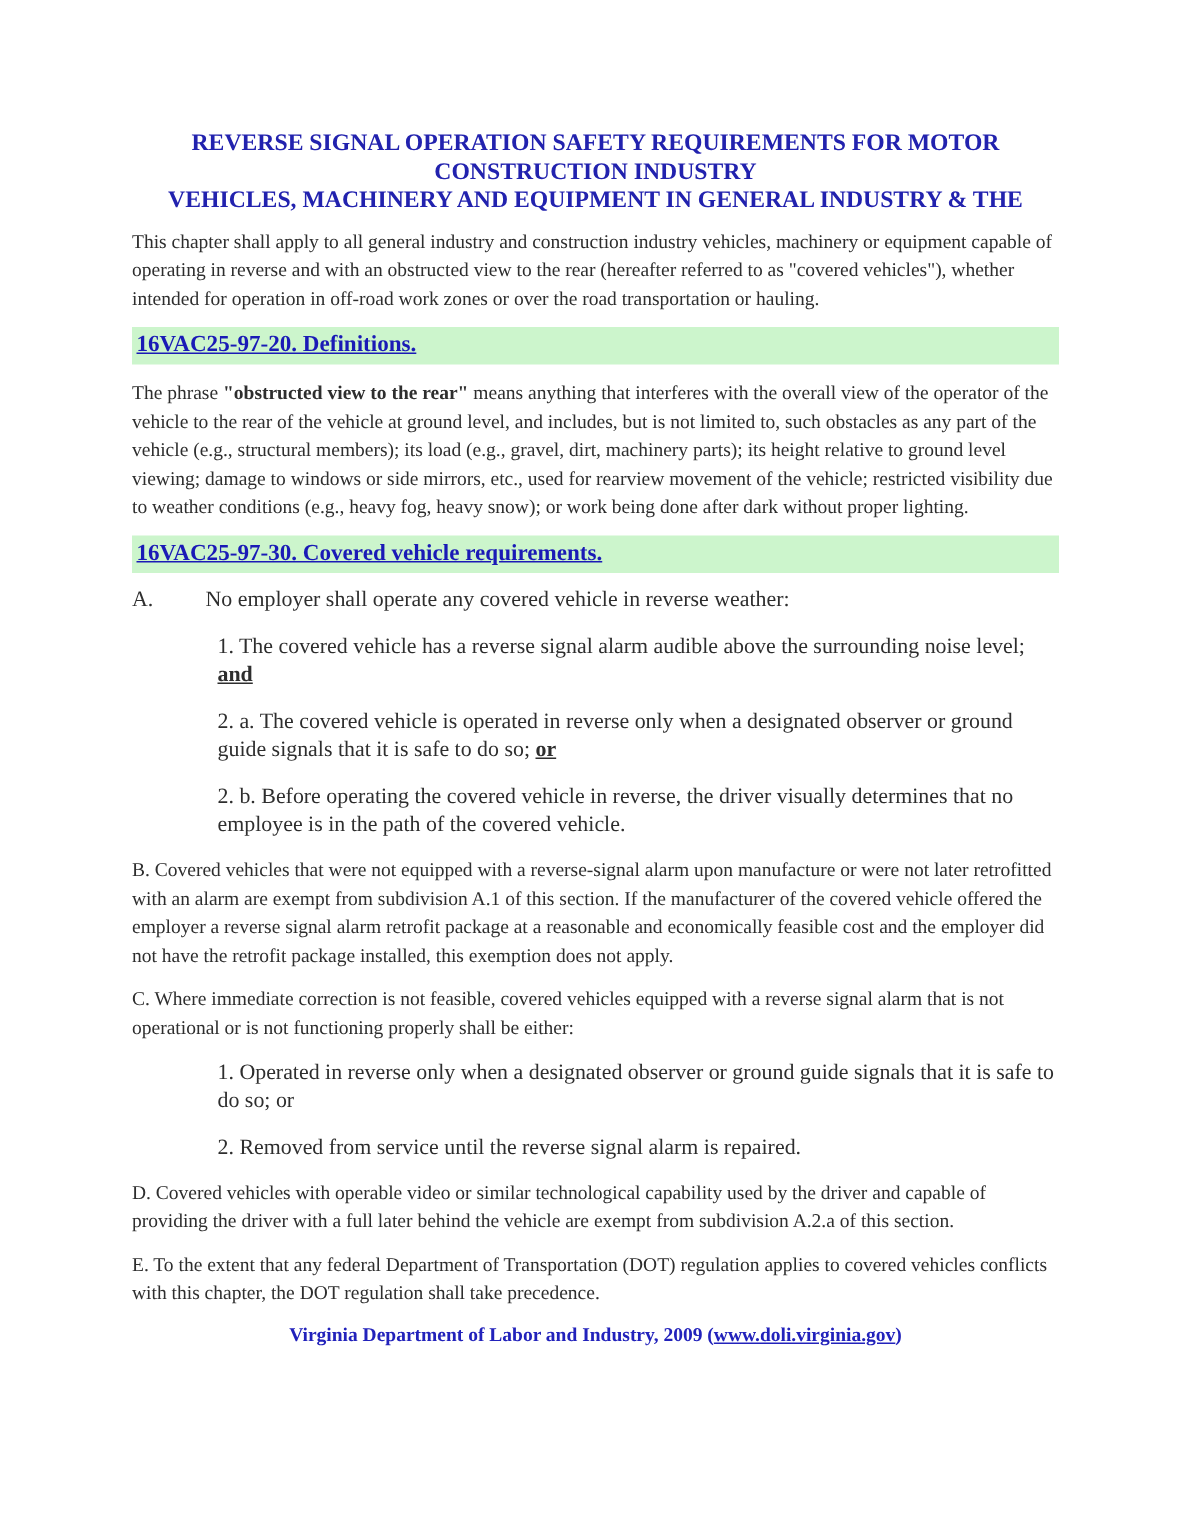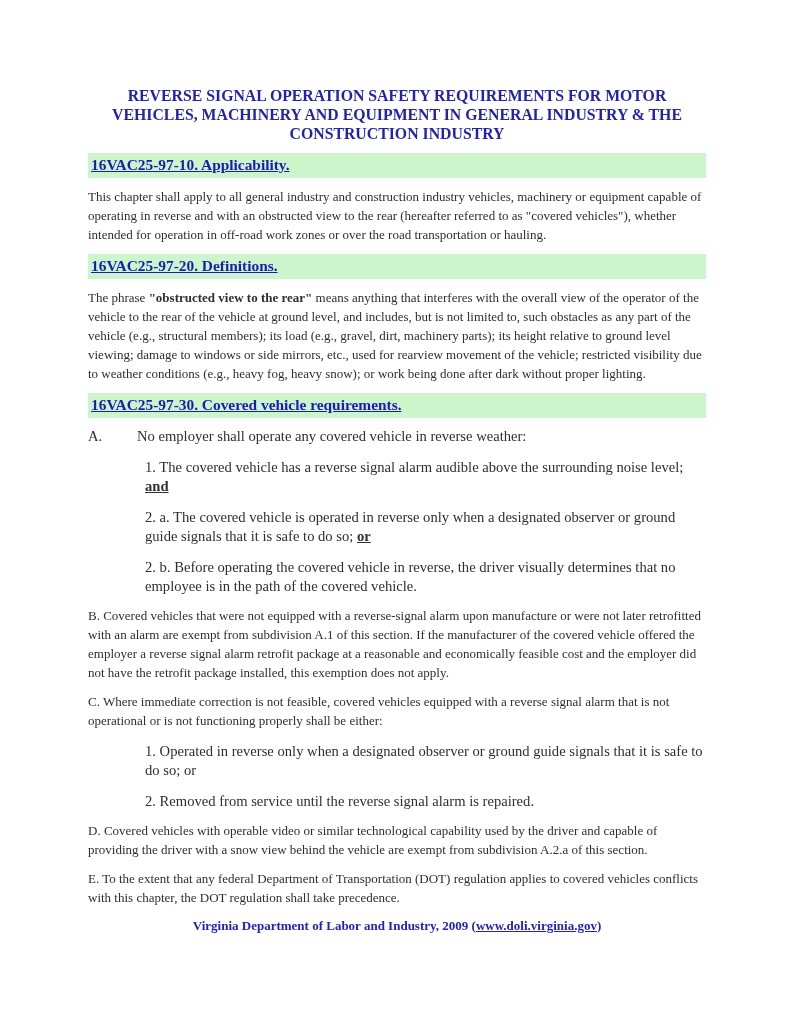--- a/index.html
+++ b/index.html
@@ -77,27 +77,24 @@
     cursor:pointer;
   }
 </style>
 </head>
 <body>
 
 <div class="page">
 
   <div class="doc-title">
     <div>REVERSE SIGNAL OPERATION SAFETY REQUIREMENTS FOR MOTOR</div>
+    <div>CONSTRUCTION INDUSTRY</div>
     <div>VEHICLES, MACHINERY AND EQUIPMENT IN GENERAL INDUSTRY &amp; THE</div>
-    <div>CONSTRUCTION INDUSTRY</div>
   </div>
 
-  <div class="section-heading">
-    <span class="heading-text">16VAC25-97-10. Applicability.</span>
-  </div>
 
   <p class="para">This chapter shall apply to all general industry and construction industry vehicles, machinery or equipment capable of operating in reverse and with an obstructed view to the rear (hereafter referred to as "covered vehicles"), whether intended for operation in off-road work zones or over the road transportation or hauling.</p>
 
   <div class="section-heading">
     <span class="heading-text">16VAC25-97-20. Definitions.</span>
   </div>
 
   <p class="para"><span>The phrase </span><span class="bold">"obstructed view to the rear"</span><span> means anything that interferes with the overall view of the operator of the vehicle to the rear of the vehicle at ground level, and includes, but is not limited to, such obstacles as any part of the vehicle (e.g., structural members); its load (e.g., gravel, dirt, machinery parts); its height relative to ground level viewing; damage to windows or side mirrors, etc., used for rearview movement of the vehicle; restricted visibility due to weather conditions (e.g., heavy fog, heavy snow); or work being done after dark without proper lighting.</span></p>
 
   <div class="section-heading">
@@ -116,19 +113,19 @@
   <p class="sub-item">2. b. Before operating the covered vehicle in reverse, the driver visually determines that no employee is in the path of the covered vehicle.</p>
 
   <p class="para">B. Covered vehicles that were not equipped with a reverse-signal alarm upon manufacture or were not later retrofitted with an alarm are exempt from subdivision A.1 of this section.  If the manufacturer of the covered vehicle offered the employer a reverse signal alarm retrofit package at a reasonable and economically feasible cost and the employer did not have the retrofit package installed, this exemption does not apply.</p>
 
   <p class="para">C.  Where immediate correction is not feasible, covered vehicles equipped with a reverse signal alarm that is not operational or is not functioning properly shall be either:</p>
 
   <p class="sub-item">1.  Operated in reverse only when a designated observer or ground guide signals that it is safe to do so; or</p>
 
   <p class="sub-item">2.  Removed from service until the reverse signal alarm is repaired.</p>
 
-  <p class="para">D. Covered vehicles with operable video or similar technological capability used by the driver and capable of providing the driver with a snow view behind the vehicle are exempt from subdivision A.2.a of  this section.</p>
+  <p class="para">D. Covered vehicles with operable video or similar technological capability used by the driver and capable of providing the driver with a full later behind the vehicle are exempt from subdivision A.2.a of  this section.</p>
 
   <p class="para">E. To the extent that any federal Department of Transportation (DOT) regulation applies to covered vehicles conflicts with this chapter, the DOT regulation shall take precedence.</p>
 
   <div class="doc-footer"><span>Virginia Department of Labor and Industry, 2009 (</span><span class="footer-link">www.doli.virginia.gov</span><span>)</span></div>
 
 </div>
 
 </body></html>

